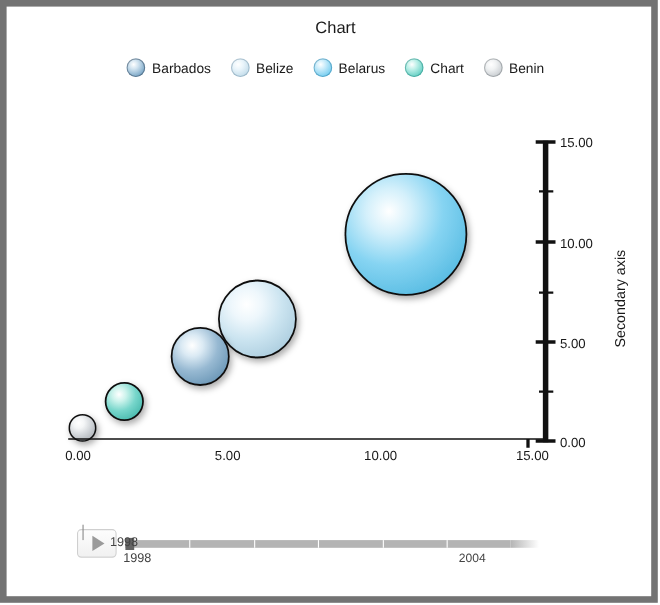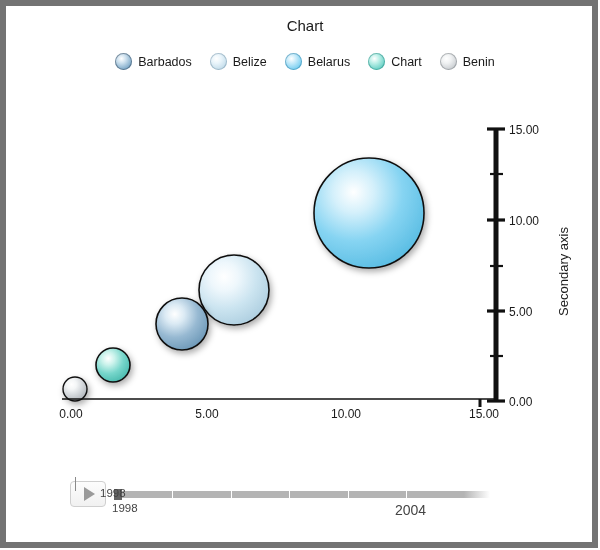--- a/index.html
+++ b/index.html
@@ -150,22 +150,22 @@
     white-space: nowrap;
   }
   #range-start {
     position: absolute;
     left: 42px; top: 38px;
     font-size: 11.5px;
     color: #444444;
   }
   #range-end {
     position: absolute;
-    left: 325px; top: 38px;
-    font-size: 14px;
+    left: 347px; top: 38px;
+    font-size: 11px;
     color: #444444;
   }
 </style>
 </head>
 <body>
 
 <div id="chart-app">
 
   <div id="chart-title">Chart</div>
 

